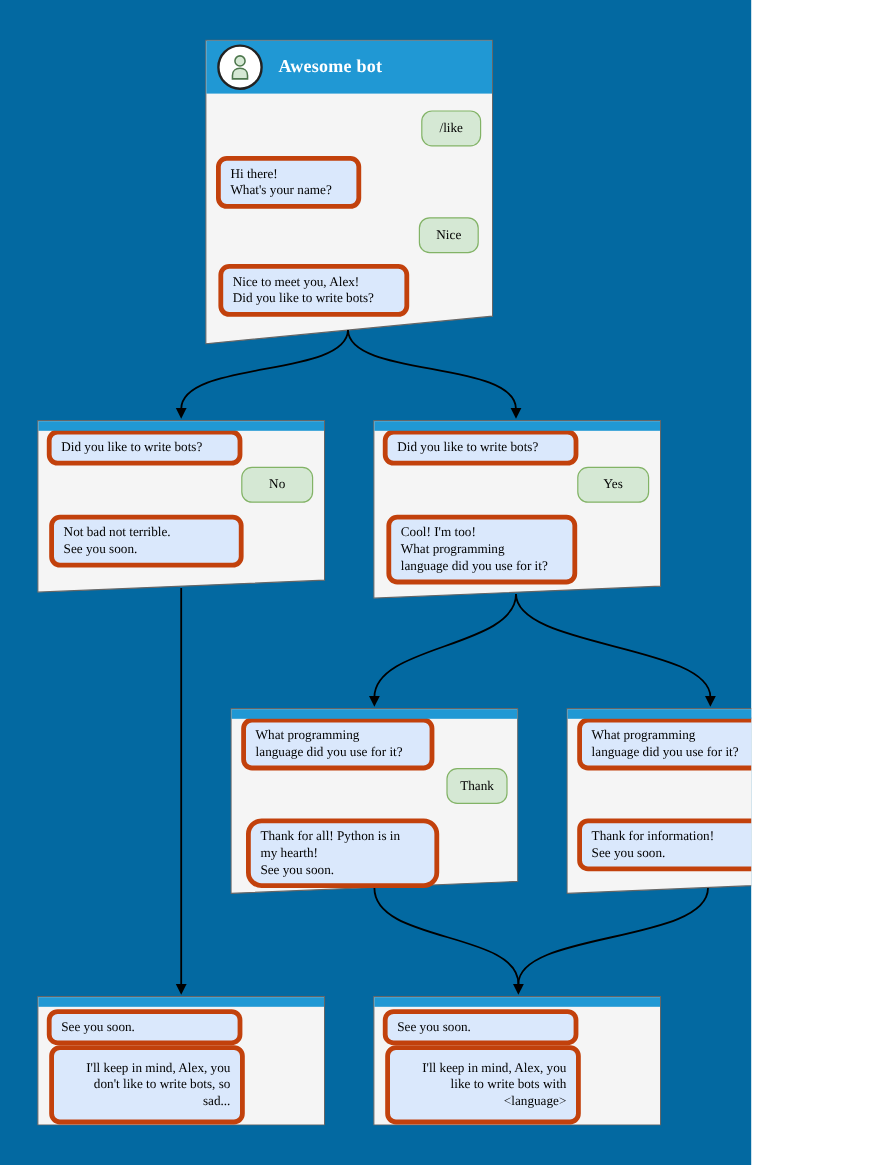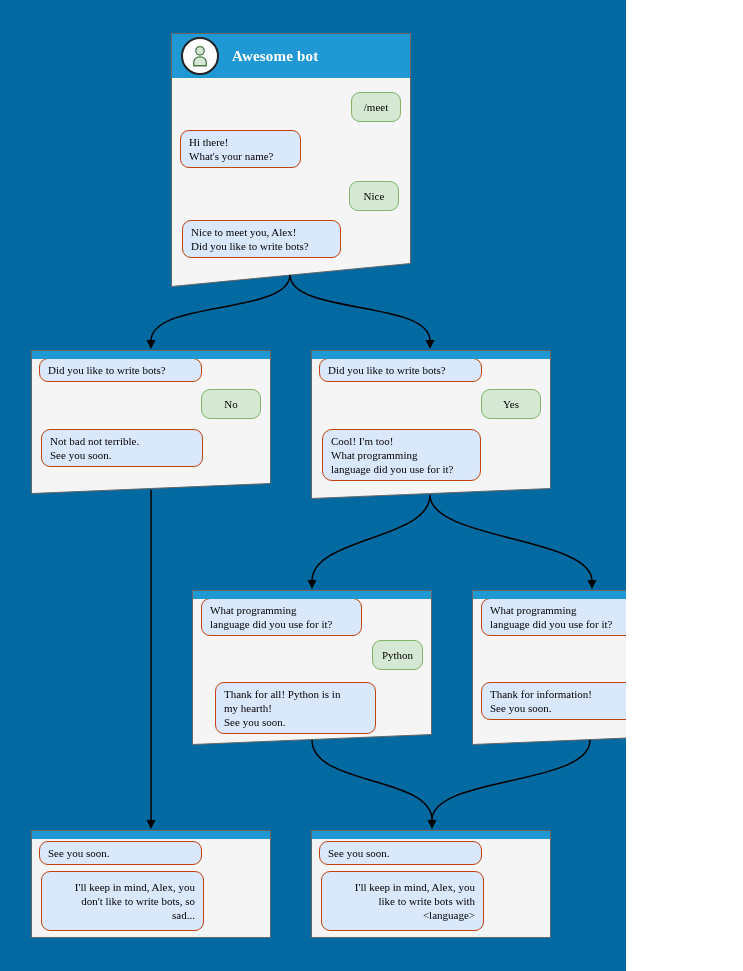--- a/index.html
+++ b/index.html
@@ -8,21 +8,21 @@
   .window{position:absolute;}
   .window svg.bg{position:absolute;left:0;top:0;}
   .titlebar{position:absolute;left:1px;right:1px;top:1px;height:8px;background:#2098D4;z-index:2;}
   .header{position:absolute;left:1px;right:1px;top:1px;height:44px;background:#2098D4;z-index:2;
           display:flex;align-items:center;}
   .avatar{width:38px;height:38px;border-radius:50%;background:#fff;border:2px solid #222;
           margin-left:9px;display:flex;align-items:center;justify-content:center;box-sizing:border-box;}
   .title{color:#fff;font-weight:bold;font-size:15px;margin-left:13px;letter-spacing:.2px;}
   .bubble{position:absolute;z-index:1;font-size:11px;line-height:14px;white-space:pre;
           border-radius:9px;box-sizing:border-box;color:#000;}
-  .bot{background:#DAE8FC;border:1px solid #c2410c;padding:4px 8px;}
+  .bot{background:#DAE8FC;border:4px solid #c2410c;padding:4px 8px;}
   .bot.big{padding:8px;text-align:right;}
   .user{background:#D5E8D4;border:1px solid #82B366;padding:7px 6px;text-align:center;}
   .arrows{position:absolute;left:0;top:0;z-index:5;pointer-events:none;}
 </style>
 </head>
 <body>
 
 <div class="canvas">
 
   <svg class="arrows" width="743" height="971">
@@ -51,21 +51,21 @@
     </svg>
     <div class="header">
       <div class="avatar">
         <svg width="26" height="26" viewBox="0 0 24 24">
           <circle cx="12" cy="7.2" r="3.9" fill="#D5E8D4" stroke="#4d774d" stroke-width="1.2"></circle>
           <path d="M6.2,21 V18.3 C6.2,14.6 8.8,12.8 12,12.8 c3.2,0 5.8,1.8 5.8,5.5 V21 z" fill="#D5E8D4" stroke="#4d774d" stroke-width="1.2"></path>
         </svg>
       </div>
       <div class="title">Awesome bot</div>
     </div>
-    <div class="bubble user" style="right:10px;top:59px;width:50px;">/meet</div>
+    <div class="bubble user" style="right:10px;top:59px;width:50px;">/like</div>
     <div class="bubble bot" style="left:9px;top:97px;width:121px;">Hi there!
 What's your name?</div>
     <div class="bubble user" style="right:12px;top:148px;width:50px;">Nice</div>
     <div class="bubble bot" style="left:11px;top:187px;width:159px;">Nice to meet you, Alex!
 Did you like to write bots?</div>
   </div>
 
   <div class="window" style="left:31px;top:350px;width:240px;height:144px;">
     <svg class="bg" width="240" height="144">
       <polygon points="0.5,0.5 239.5,0.5 239.5,133.5 0.5,143.5" fill="#F5F5F5" stroke="#666" stroke-width="1"></polygon>
@@ -77,34 +77,34 @@
 See you soon.</div>
   </div>
 
   <div class="window" style="left:311px;top:350px;width:240px;height:149px;">
     <svg class="bg" width="240" height="149">
       <polygon points="0.5,0.5 239.5,0.5 239.5,138.5 0.5,148.5" fill="#F5F5F5" stroke="#666" stroke-width="1"></polygon>
     </svg>
     <div class="titlebar"></div>
     <div class="bubble bot" style="left:8px;top:8px;width:163px;">Did you like to write bots?</div>
     <div class="bubble user" style="right:10px;top:39px;width:60px;">Yes</div>
-    <div class="bubble bot" style="left:11px;top:79px;width:159px;border-radius:10px;">Cool! I'm too!
+    <div class="bubble bot" style="left:11px;top:79px;width:159px;">Cool! I'm too!
 What programming
 language did you use for it?</div>
   </div>
 
   <div class="window" style="left:192px;top:590px;width:240px;height:155px;">
     <svg class="bg" width="240" height="155">
       <polygon points="0.5,0.5 239.5,0.5 239.5,144.5 0.5,154.5" fill="#F5F5F5" stroke="#666" stroke-width="1"></polygon>
     </svg>
     <div class="titlebar"></div>
     <div class="bubble bot" style="left:9px;top:8px;width:161px;">What programming
 language did you use for it?</div>
-    <div class="bubble user" style="right:9px;top:50px;width:51px;">Python</div>
-    <div class="bubble bot" style="left:23px;top:92px;width:161px;">Thank for all! Python is in
+    <div class="bubble user" style="right:9px;top:50px;width:51px;">Thank</div>
+    <div class="bubble bot" style="left:13px;top:92px;width:161px;border-radius:13px;">Thank for all! Python is in
 my hearth!
 See you soon.</div>
   </div>
 
   <div class="window" style="left:472px;top:590px;width:240px;height:155px;">
     <svg class="bg" width="240" height="155">
       <polygon points="0.5,0.5 239.5,0.5 239.5,144.5 0.5,154.5" fill="#F5F5F5" stroke="#666" stroke-width="1"></polygon>
     </svg>
     <div class="titlebar"></div>
     <div class="bubble bot" style="left:9px;top:8px;width:161px;">What programming

